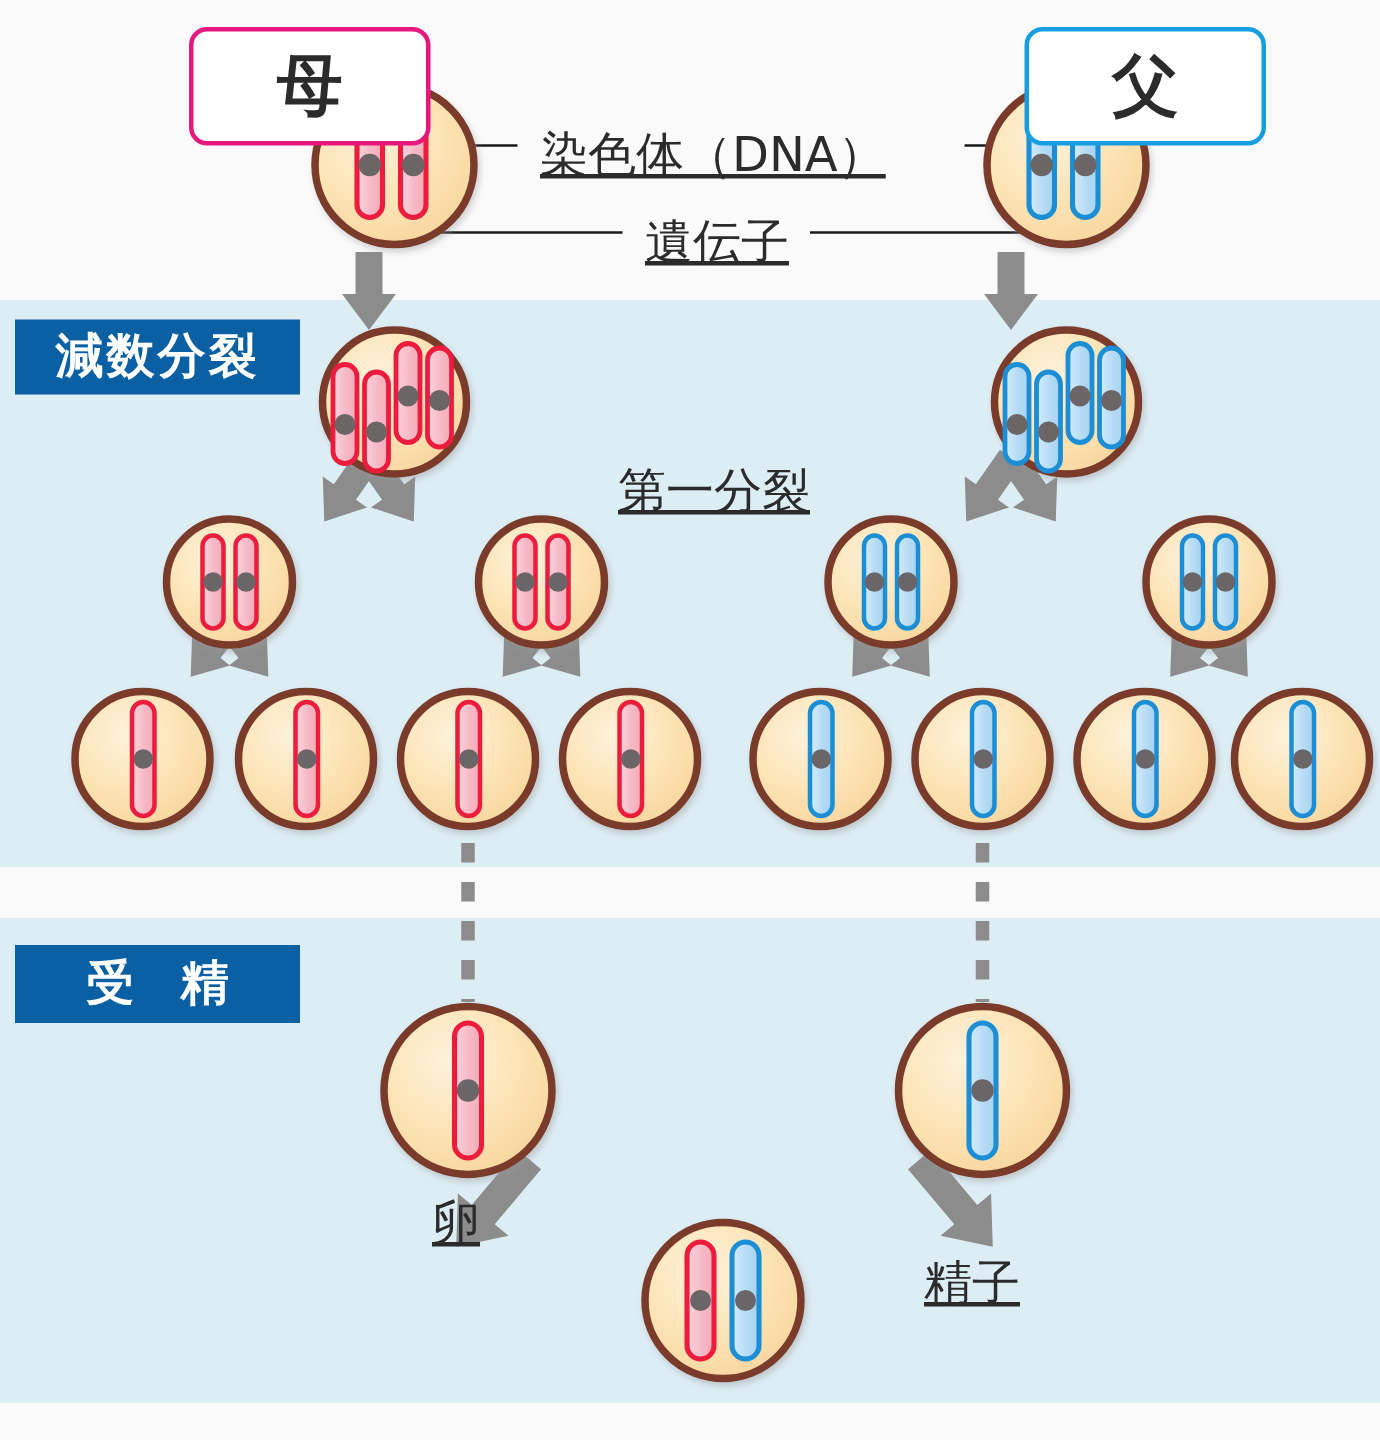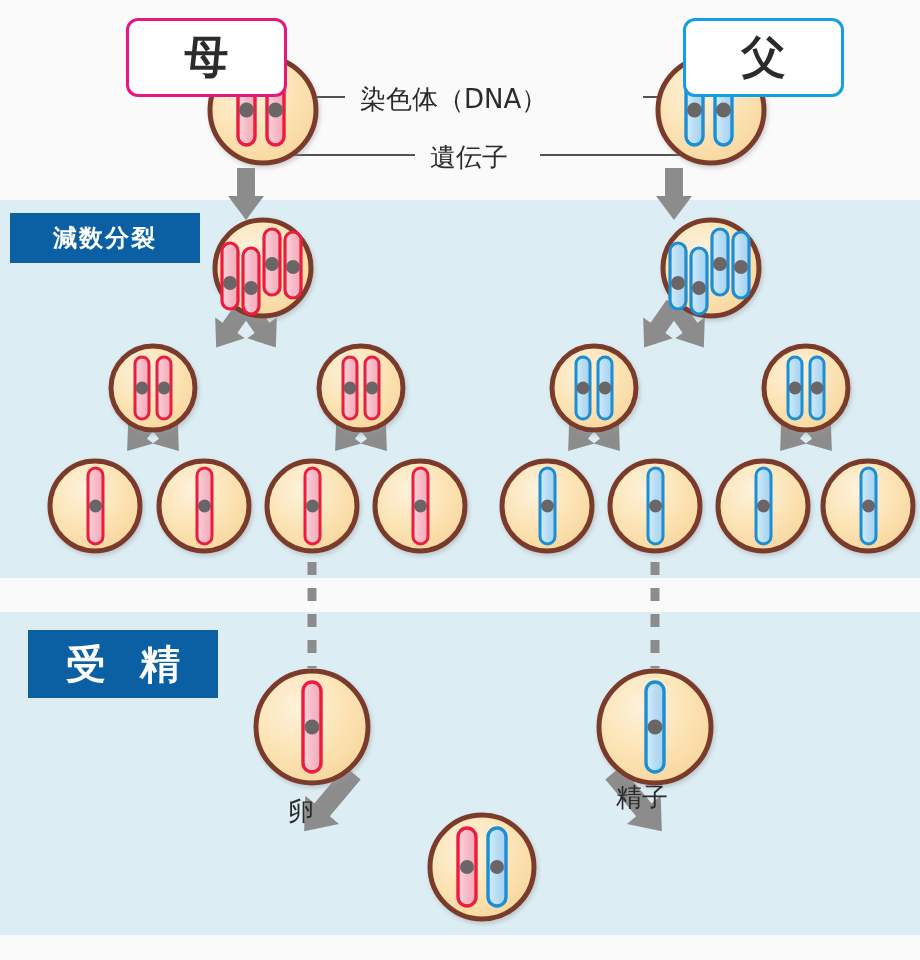--- a/index.html
+++ b/index.html
@@ -7,31 +7,31 @@
     width:920px;height:960px;
     background:#fafafa;
     font-family:"DejaVu Sans","Liberation Sans",sans-serif;
     overflow:hidden;
     position:relative;
   }
   #stage{position:absolute;left:0;top:0;width:920px;height:960px;}
   #stage svg{position:absolute;left:0;top:0;}
 
   .lbl{position:absolute;color:#2b2b2b;white-space:nowrap;}
-  .lbl-plain{font-size:26px;}
+  .lbl-plain{font-size:32px;text-decoration:underline;}
 
   .badge{
     position:absolute;
     background:#0b60a4;
     color:#ffffff;
     font-weight:bold;
     display:flex;align-items:center;justify-content:center;
   }
-  .badge-meiosis{left:10px;top:213px;width:190px;height:50px;font-size:24px;letter-spacing:2px;}
-  .badge-fert{left:28px;top:630px;width:190px;height:68px;font-size:40px;letter-spacing:10px;text-indent:10px;}
+  .badge-meiosis{left:10px;top:213px;width:190px;height:50px;font-size:32px;letter-spacing:2px;}
+  .badge-fert{left:10px;top:630px;width:190px;height:52px;font-size:32px;letter-spacing:10px;text-indent:10px;}
 
   .parentbox{
     position:absolute;background:#ffffff;border-radius:12px;
     display:flex;align-items:center;justify-content:center;
     font-size:44px;font-weight:bold;color:#2b2b2b;
   }
   .parentbox.mother{left:126px;top:18px;width:155px;height:73px;border:3px solid #e5187f;}
   .parentbox.father{left:683px;top:18px;width:155px;height:73px;border:3px solid #169fe0;}
 </style>
 </head>
@@ -287,19 +287,20 @@
 
   <div class="badge badge-fert">
     <span>受 精</span>
   </div>
 
   <div class="lbl lbl-plain" style="left:360px;top:82px;">染色体（DNA）</div>
 
   <div class="lbl lbl-plain" style="left:430px;top:140px;">遺伝子</div>
 
 
+  <div class="lbl lbl-plain" style="left:412px;top:306px;">第一分裂</div>
 
 
   <div class="lbl lbl-plain" style="left:288px;top:794px;">卵</div>
 
-  <div class="lbl lbl-plain" style="left:616px;top:780px;text-align:center;">精子</div>
+  <div class="lbl lbl-plain" style="left:616px;top:834px;text-align:center;">精子</div>
 
 </div>
 
 </body></html>

